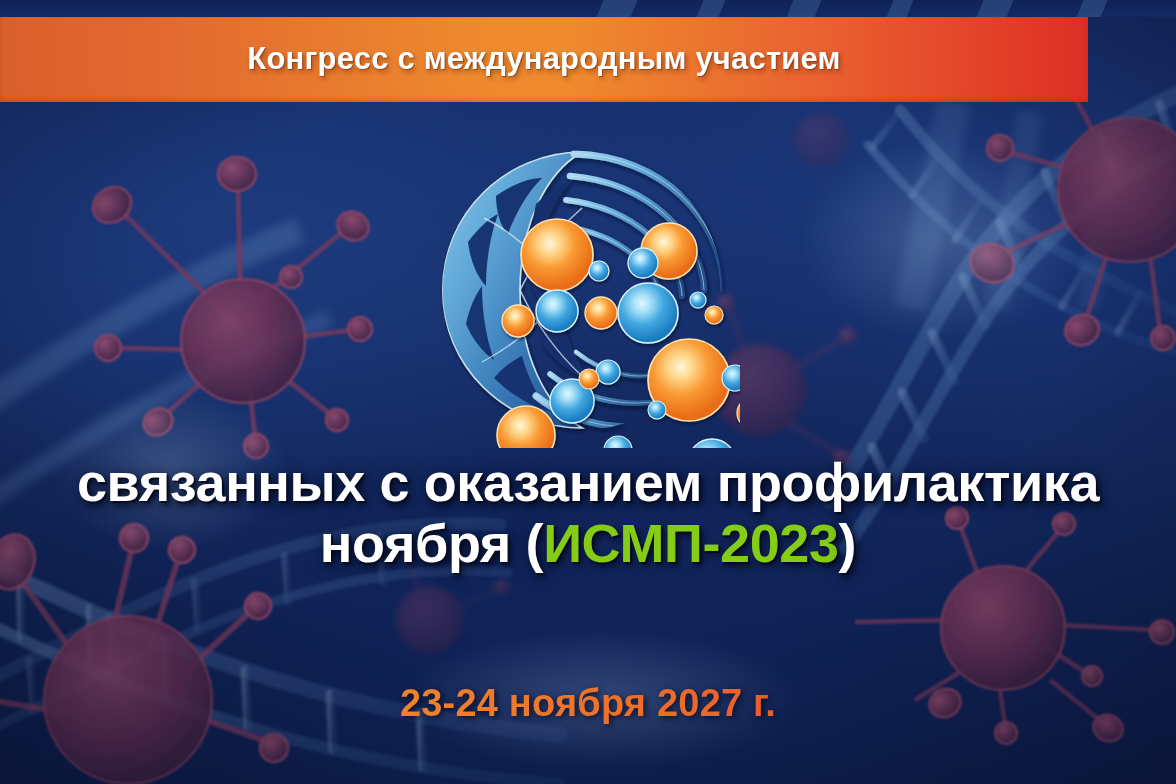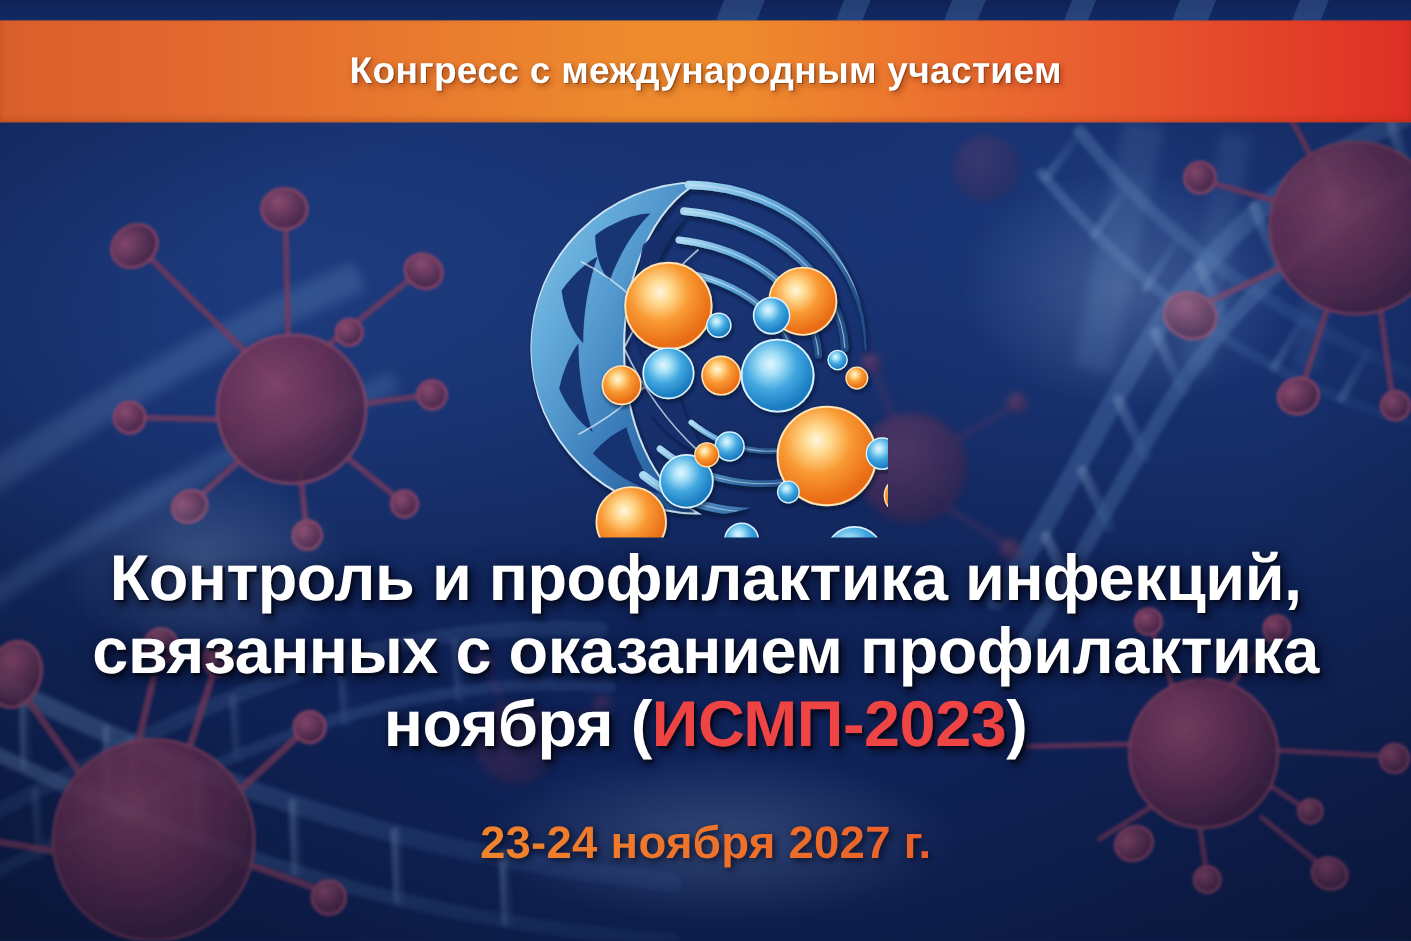--- a/index.html
+++ b/index.html
@@ -44,21 +44,21 @@
     inset: 0;
     overflow: hidden;
   }
   .dna-layer { opacity: 0.55; }
   .virus-layer { opacity: 0.92; }
 
   
   .header-banner {
     position: absolute;
     left: 0; top: 16px;
-    width: 1176px;
+    width: 1088px;
     height: 86px;
     background: linear-gradient(90deg,
         #d9602c 0%,
         #e2682f 14%,
         #ee8a2e 44%,
         #ef8b2d 52%,
         #e96030 76%,
         #e23f28 92%,
         #dd2f25 100%);
     box-shadow: inset 0 -2px 5px rgba(120,40,10,0.30);
@@ -124,21 +124,21 @@
     white-space: nowrap;
     text-shadow:
       2px 2px 0 rgba(6,10,30,0.85),
       3px 4px 7px rgba(2,5,22,0.80),
       0 0 16px rgba(5,12,40,0.55);
   }
   .title-line.l1 { font-size: 54px; }
   .title-line.l2 { font-size: 54px; }
   .title-line.l3 { font-size: 54px; }
   .accent-orange {
-    color: #ef4444;
+    color: #84cc16;
     text-shadow:
       2px 2px 0 rgba(6,10,30,0.85),
       3px 4px 7px rgba(2,5,22,0.80);
   }
 
   .date-line {
     position: absolute;
     left: 0; right: 0;
     top: 682px;
     text-align: center;
@@ -556,20 +556,19 @@
 
         <circle cx="191" cy="345" r="18" fill="url(#orangeSphere)" stroke="#ffe4b8" stroke-width="1.3"></circle>
 
         <circle cx="288" cy="325" r="24" fill="url(#blueSphere)" stroke="#d8f2ff" stroke-width="1.4"></circle>
         <circle cx="272" cy="345" r="11" fill="url(#orangeSphere)" stroke="#ffe4b8" stroke-width="1.1"></circle>
       </g>
     </svg>
   </div>
 
   <div class="title-block">
-    <div class="title-line l1">Контроль и профилактика инфекций,</div>
     <div class="title-line l2">связанных с оказанием профилактика</div>
     <div class="title-line l3"><span>ноября (</span><span class="accent-orange">ИСМП-2023</span><span>)</span></div>
   </div>
 
   <div class="date-line">23-24 ноября 2027 г.</div>
 
 </div>
 
 </body></html>

